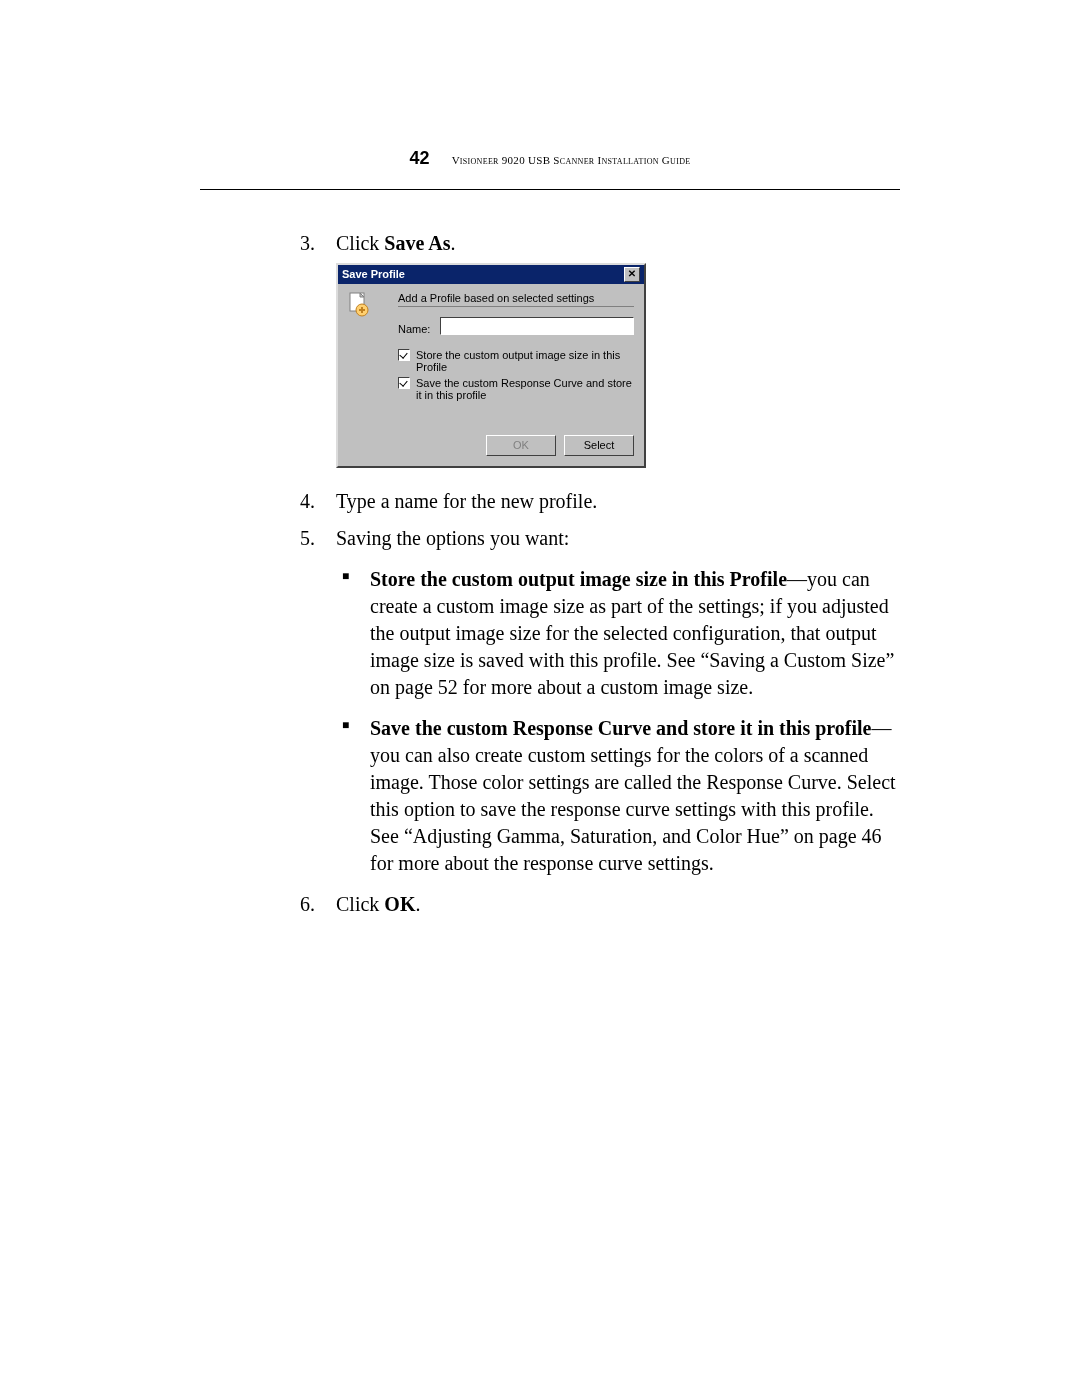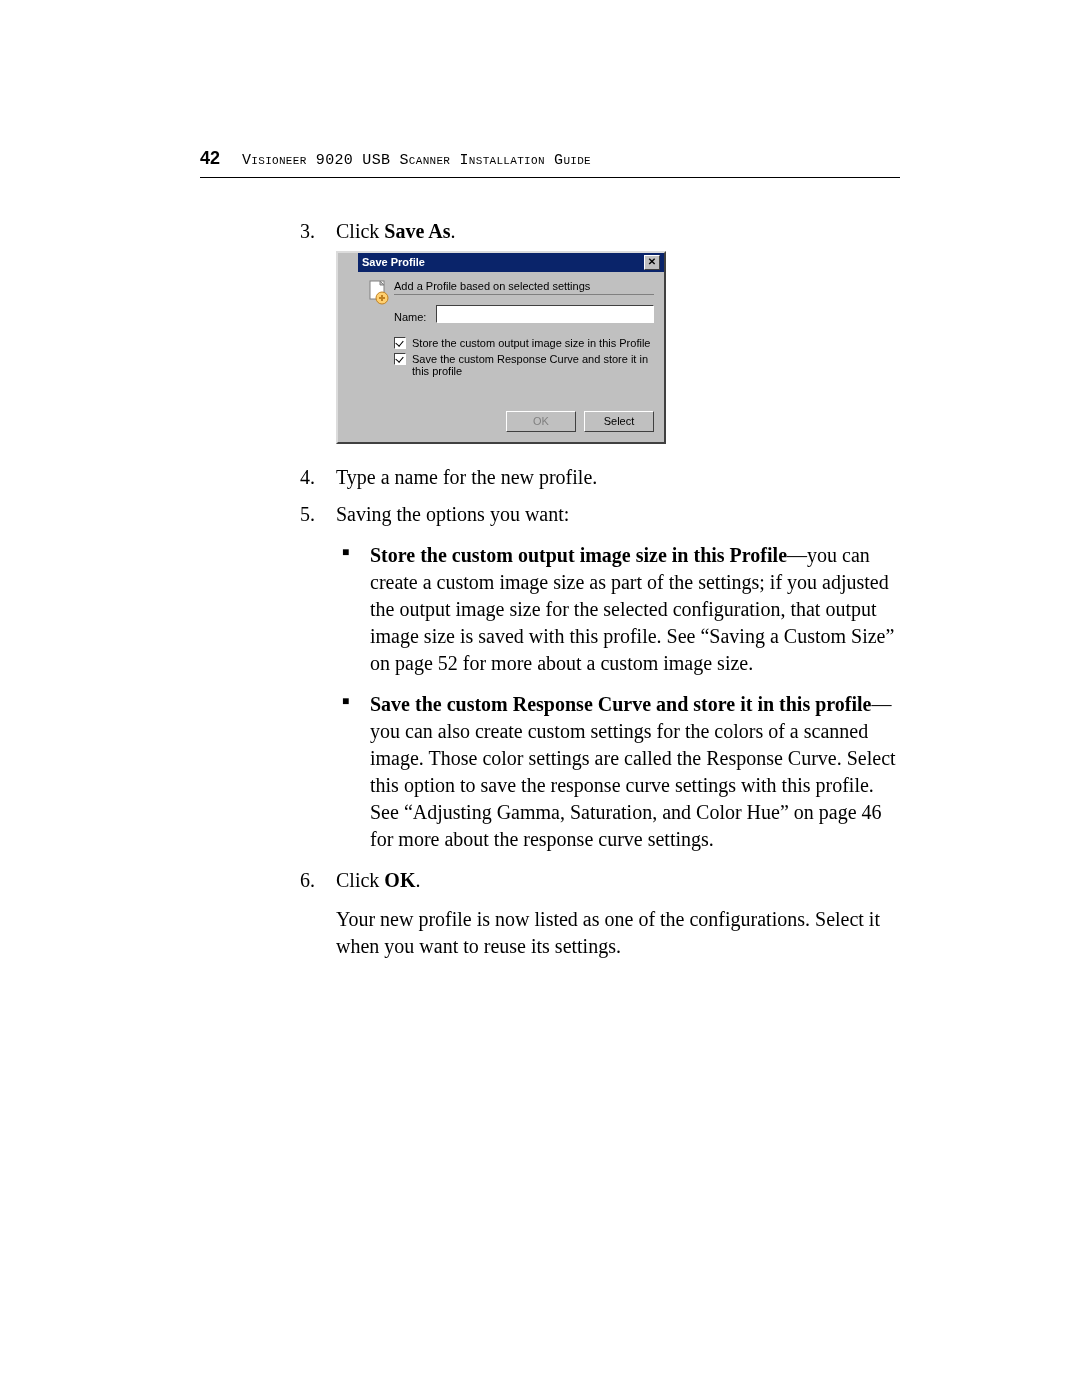--- a/index.html
+++ b/index.html
@@ -12,33 +12,34 @@
     width: 1080px;
     height: 1397px;
     position: relative;
     box-sizing: border-box;
     padding: 148px 180px 0 200px;
   }
   .header-row {
     display: flex;
     align-items: baseline;
     border-bottom: 1px solid #000;
-    padding-bottom: 8px;
+    padding-bottom: 20px;
     margin-bottom: 40px;
+    justify-content: center;
   }
   .page-number {
     font-family: Arial, Helvetica, sans-serif;
     font-weight: bold;
     font-size: 18px;
     margin-right: 22px;
   }
   .header-title {
-    font-family: Liberation Mono, monospace;
+    font-family: Liberation Serif, serif;
     font-variant: small-caps;
-    font-size: 15px;
+    font-size: 11px;
     letter-spacing: 0.3px;
   }
   .content {
     margin-left: 100px;
     font-size: 20px;
     line-height: 1.35;
   }
   ol.steps {
     list-style: none;
     padding: 0;
@@ -61,21 +62,20 @@
     width: 306px;
     margin: 6px 0 20px 0;
     font-family: Tahoma, Arial, sans-serif;
     font-size: 11px;
     background: #c0c0c0;
     border-top: 2px solid #dcdcdc;
     border-left: 2px solid #dcdcdc;
     border-right: 2px solid #404040;
     border-bottom: 2px solid #404040;
     line-height: 1.1;
-    padding-left: 20px;
   }
   .dlg-title {
     background: #0a246a;
     color: #fff;
     font-weight: bold;
     padding: 2px 4px;
     display: flex;
     justify-content: space-between;
     align-items: center;
     font-size: 11px;
@@ -94,21 +94,21 @@
     line-height: 12px;
     text-align: center;
     font-weight: bold;
   }
   .dlg-body {
     padding: 8px 10px 10px 10px;
   }
   .dlg-row {
     display: flex;
     align-items: flex-start;
-    gap: 4px;
+    gap: 28px;
   }
   .dlg-icon {
     width: 22px;
     height: 26px;
     flex-shrink: 0;
   }
   .dlg-fields {
     flex: 1;
   }
   .dlg-heading {
@@ -276,18 +276,17 @@
           </li>
           <li>
             <b>Save the custom Response Curve and store it in this profile</b><span>—you can also create custom settings for the colors of a scanned image. Those color settings are called the Response Curve. Select this option to save the response curve settings with this profile. See “Adjusting Gamma, Saturation, and Color Hue” on page 46 for more about the response curve settings.</span>
           </li>
         </ul>
       </li>
 
       <li>
         <span class="num">6.</span>
         <span><span>Click </span><b>OK</b><span>.</span></span>
-        <div class="after-num">Your new profile is now listed as one of the configurations. Select it when you want to reuse its settings.</div>
       </li>
     </ol>
   </div>
 
 </div>
 
 </body></html>

